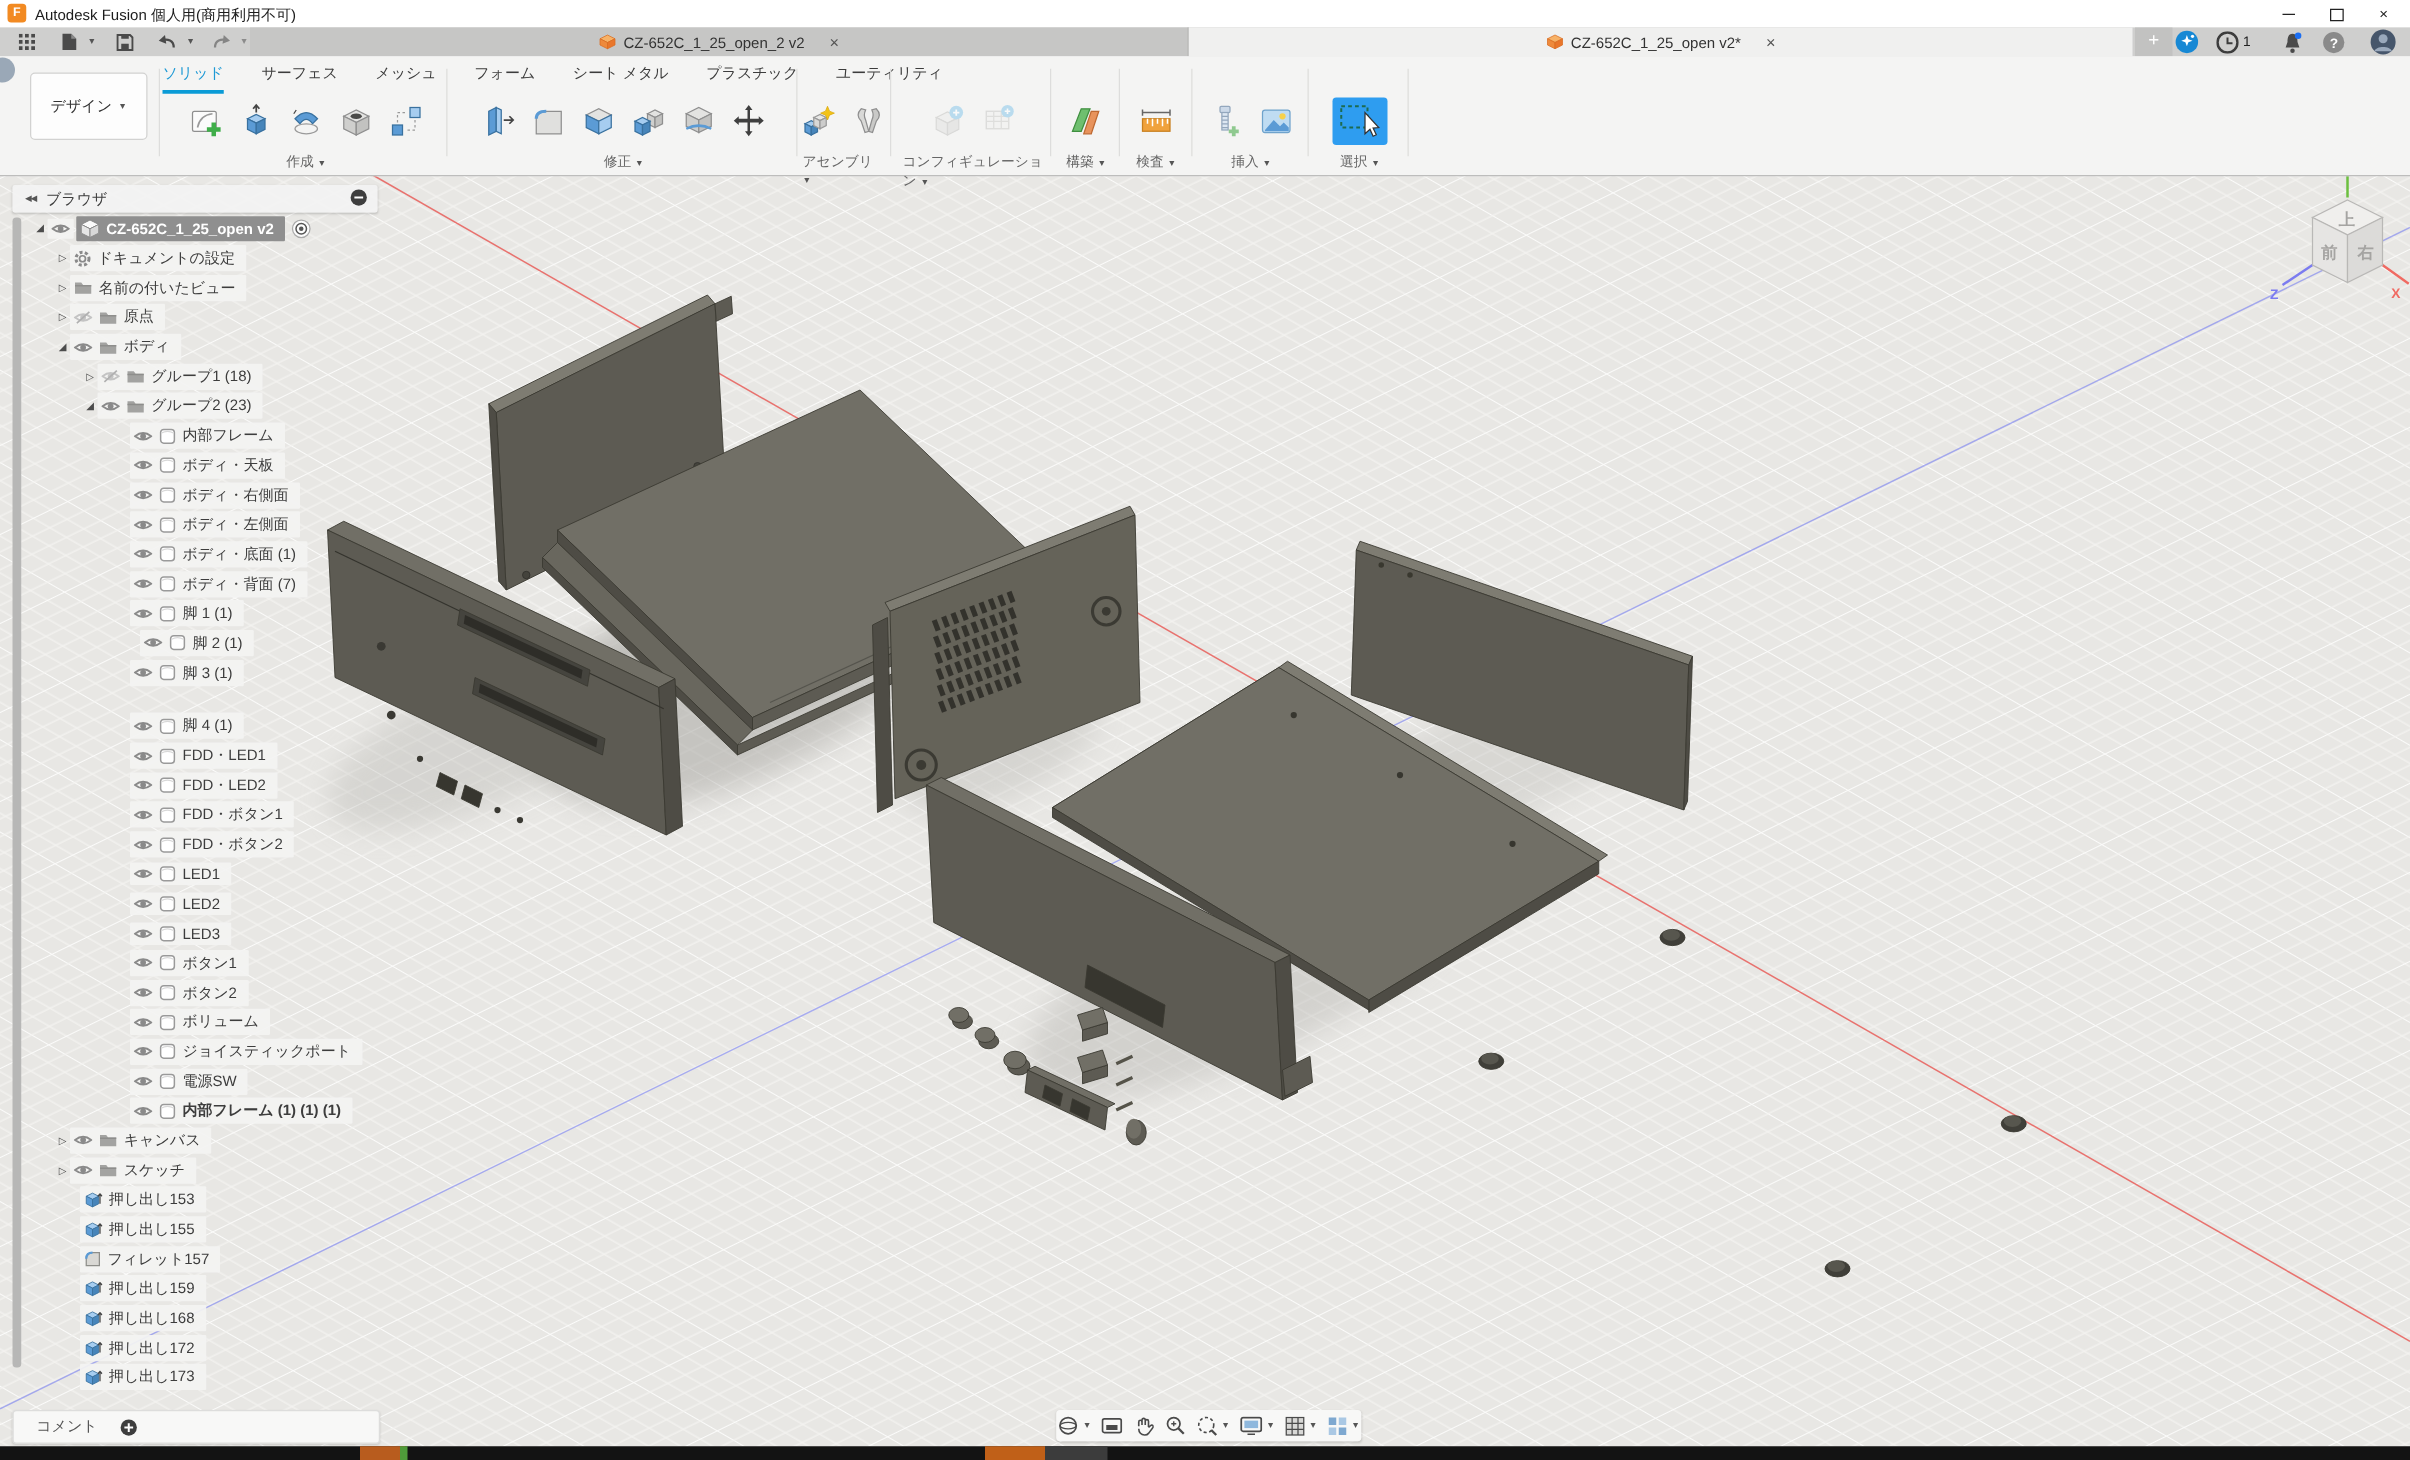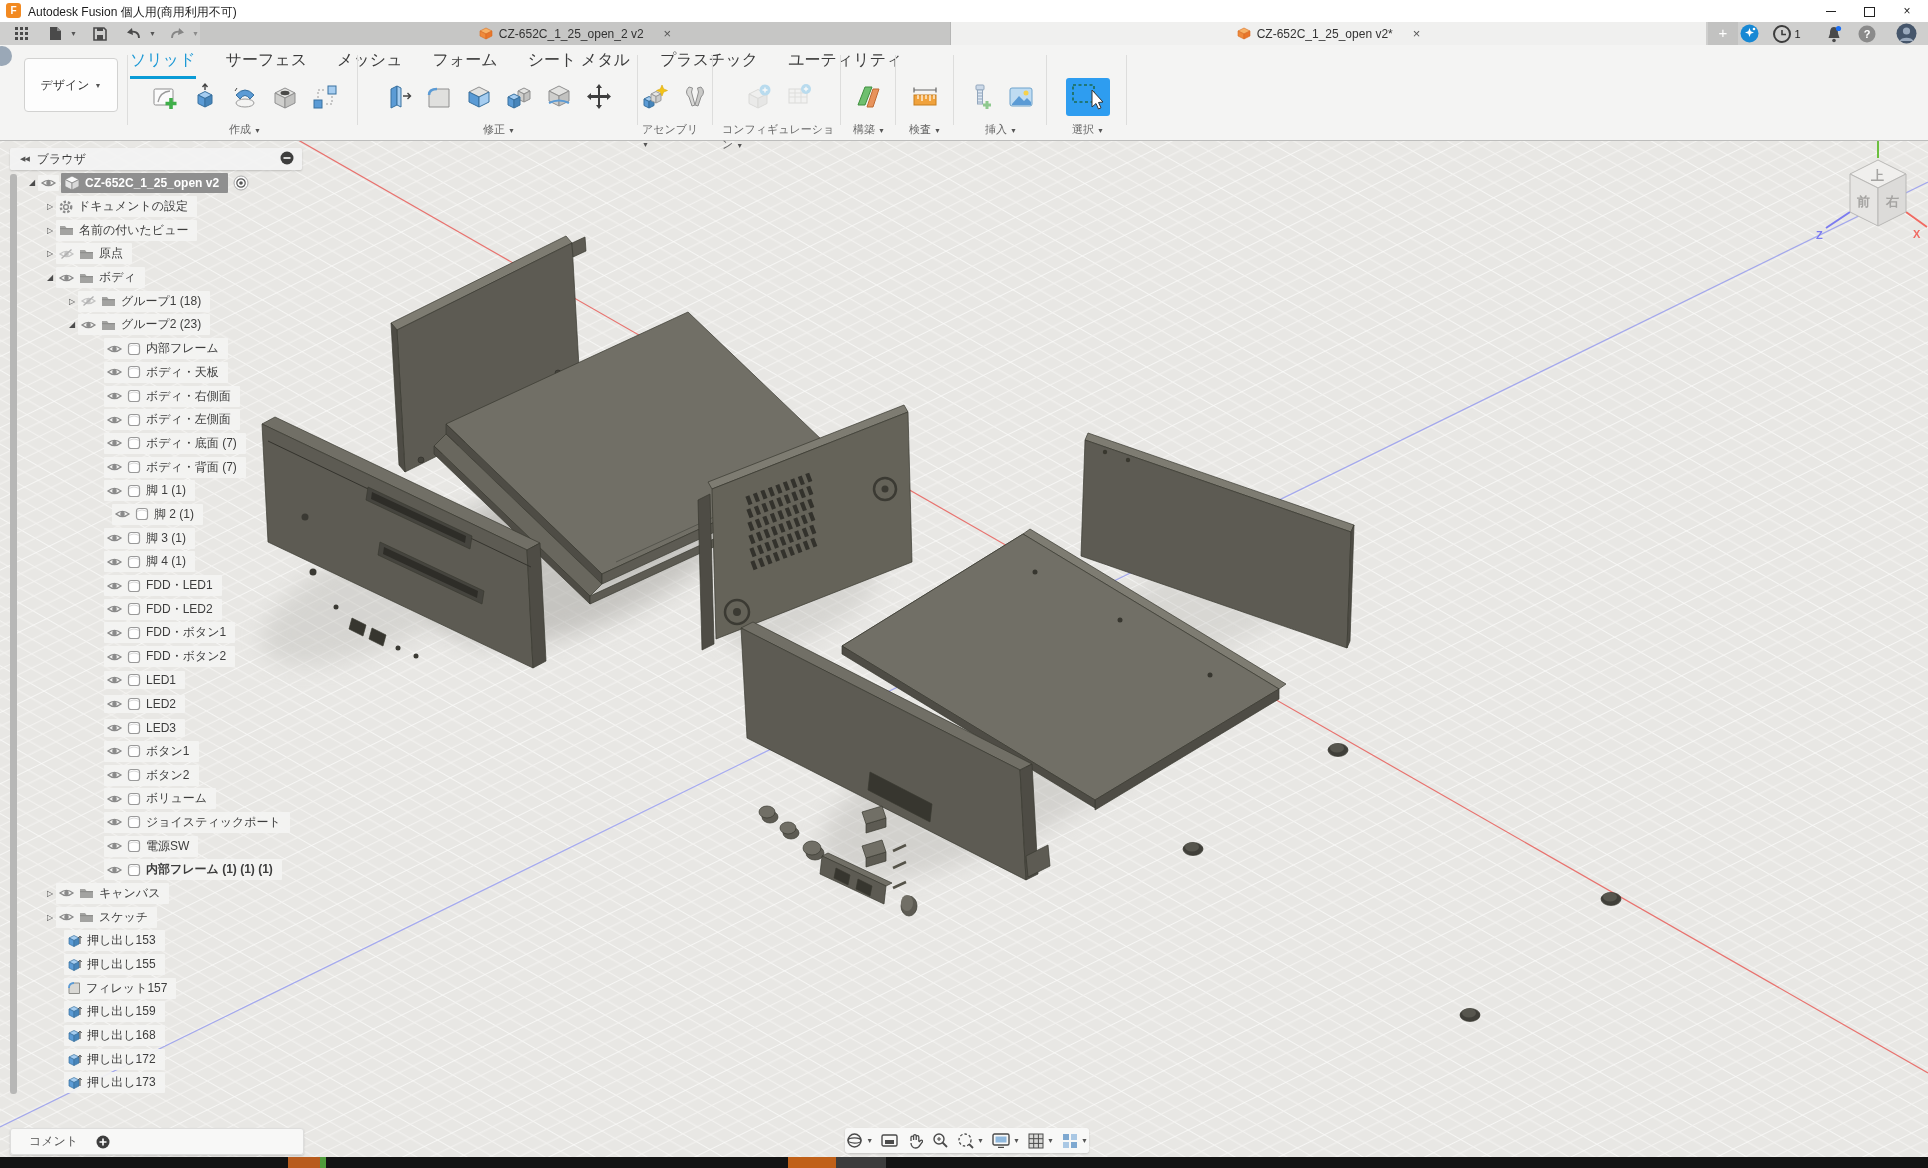--- a/index.html
+++ b/index.html
@@ -20,21 +20,21 @@
   .qicon{width:22px;height:20px;display:flex;align-items:center;justify-content:center;}
   .caret{font-size:7px;color:#555;}
   .doctab{top:22px;height:23px;display:flex;align-items:center;justify-content:center;gap:6px;font-size:12px;color:#333;}
   #tab1{left:200px;width:750px;background:#c6c6c5;border-right:1px solid #b5b5b4;}
   #tab2{left:951px;width:755px;background:#f0f0ef;}
   .tabx{font-size:13px;color:#555;margin-left:14px;}
   #newtab{left:1708px;top:22px;width:30px;height:23px;background:#c2c2c1;text-align:center;line-height:22px;font-size:15px;color:#fff;}
   .topright{top:24px;height:19px;display:flex;align-items:center;justify-content:center;}
   
   #ribbon{left:0;top:45px;width:1928px;height:95px;background:#f4f4f3;border-bottom:1px solid #bdbdbc;}
-  #ribbon-tabs{left:130px;top:50px;display:flex;gap:30px;font-size:16px;color:#3c3c3c;}
+  #ribbon-tabs{left:130px;top:50px;display:flex;gap:30px;font-size:12px;color:#3c3c3c;}
   .rtab{padding-bottom:5px;}
   .rtab.active{color:#1d99d5;border-bottom:3px solid #0a9bd6;}
   #workspace-btn{left:24px;top:58px;width:92px;height:52px;background:#fdfdfd;border:1px solid #d2d2d1;
     border-radius:4px;display:flex;align-items:center;justify-content:center;font-size:12px;color:#333;gap:5px;}
   .rgroup{top:78px;display:flex;flex-direction:column;align-items:center;}
   .tools{display:flex;align-items:flex-start;gap:6px;height:40px;}
   .tool{width:34px;height:38px;display:flex;align-items:center;justify-content:center;}
   .glabel{margin-top:4px;font-size:11px;color:#666;}
   .gsep{top:55px;width:1px;height:70px;background:#dddddc;}
   .ghost{opacity:.5;}
@@ -792,21 +792,21 @@
             <path d="M1,6 Q7.5,0.8 14,6 Q7.5,11.2 1,6Z" fill="none" stroke="#8a8a8a" stroke-width="1.4"></path>
             <circle cx="7.5" cy="6" r="2.3" fill="#8a8a8a"></circle>
           </svg>
         </span>
         <span style="display:flex;">
           <svg width="14" height="14">
             <rect x="1.5" y="1.5" width="11" height="11" rx="2.5" fill="#ffffff" stroke="#9a9a9a" stroke-width="1.2"></rect>
             <path d="M2,5 Q7,2 12,5 V4 Q7,1 2,4 Z" fill="#d8d8d8"></path>
           </svg>
         </span>
-        <span>ボディ・底面 (7)</span>
+        <span>ボディ・底面 (1)</span>
       </span>
     </div>
     <div class="trow" style="padding-left: 104px;">
       <span class="pill">
         <span style="display:flex;">
           <svg width="15" height="12" viewBox="0 0 15 12">
             <path d="M1,6 Q7.5,0.8 14,6 Q7.5,11.2 1,6Z" fill="none" stroke="#8a8a8a" stroke-width="1.4"></path>
             <circle cx="7.5" cy="6" r="2.3" fill="#8a8a8a"></circle>
           </svg>
         </span>
@@ -863,21 +863,21 @@
         </span>
         <span style="display:flex;">
           <svg width="14" height="14">
             <rect x="1.5" y="1.5" width="11" height="11" rx="2.5" fill="#ffffff" stroke="#9a9a9a" stroke-width="1.2"></rect>
             <path d="M2,5 Q7,2 12,5 V4 Q7,1 2,4 Z" fill="#d8d8d8"></path>
           </svg>
         </span>
         <span>脚 3 (1)</span>
       </span>
     </div>
-    <div class="trow" style="padding-left: 104px;">
+    <div class="trow" style="padding-left: 104px; margin-top: 19px;">
       <span class="pill">
         <span style="display:flex;">
           <svg width="15" height="12" viewBox="0 0 15 12">
             <path d="M1,6 Q7.5,0.8 14,6 Q7.5,11.2 1,6Z" fill="none" stroke="#8a8a8a" stroke-width="1.4"></path>
             <circle cx="7.5" cy="6" r="2.3" fill="#8a8a8a"></circle>
           </svg>
         </span>
         <span style="display:flex;">
           <svg width="14" height="14">
             <rect x="1.5" y="1.5" width="11" height="11" rx="2.5" fill="#ffffff" stroke="#9a9a9a" stroke-width="1.2"></rect>

